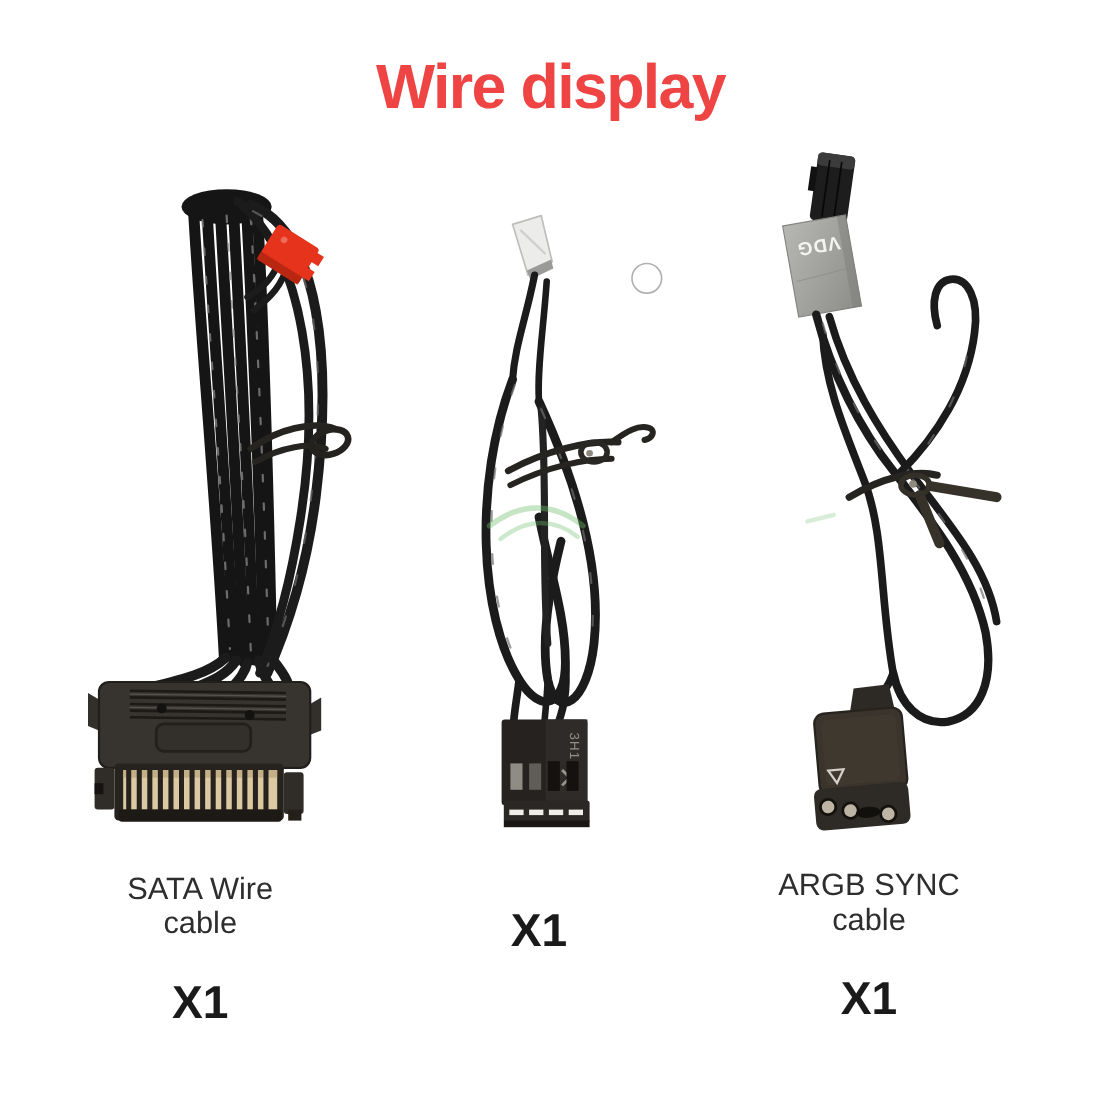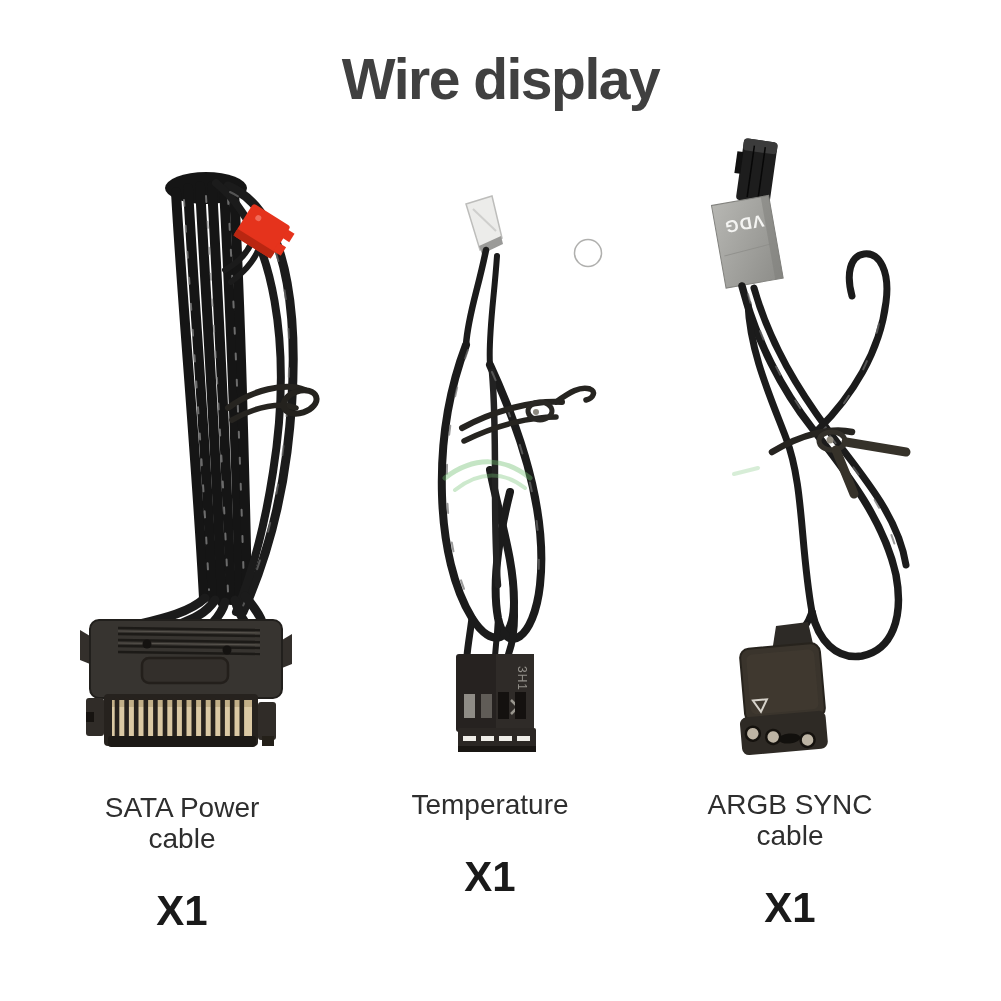--- a/index.html
+++ b/index.html
@@ -1,19 +1,19 @@
 <!DOCTYPE html>
 <html><head>
 <meta charset="utf-8">
 <style>
   html,body{margin:0;padding:0;background:#fff;}
   .page{position:relative;width:1001px;height:1001px;background:#fff;overflow:hidden;
         font-family:"Liberation Sans",sans-serif;}
   .title{position:absolute;top:46px;left:0;right:0;text-align:center;
-         font-size:57px;font-weight:700;letter-spacing:-1.5px;color:#404040;}
+         font-size:57px;font-weight:700;letter-spacing:-1.5px;color:#ef4444;}
   .photo{position:absolute;left:0;top:0;width:1001px;height:1001px;}
   .col{position:absolute;text-align:center;}
   .col .lbl{font-size:28px;line-height:1.1;color:#2e2e2e;font-weight:500;}
   .col .lbl span{display:block;}
   .col .qty{margin-top:32px;font-size:42px;font-weight:600;color:#1a1a1a;}
   .c1{left:52px;top:793px;width:260px;}
   .c2{left:360px;top:790px;width:260px;}
   .c3{left:660px;top:790px;width:260px;text-align:center;}
   
   .wire{stroke:#1b1b1b;fill:none;stroke-width:8;stroke-linecap:round;}
@@ -222,29 +222,28 @@
     <g>
       <path d="M445,478 C475,455 505,458 530,478" stroke="#6fbf6f" stroke-width="5" fill="none" opacity=".4" stroke-linecap="round"></path>
       <path d="M455,490 C480,470 505,472 525,488" stroke="#6fbf6f" stroke-width="4" fill="none" opacity=".35" stroke-linecap="round"></path>
       <path d="M734,474 L758,468" stroke="#7cc47c" stroke-width="4" fill="none" opacity=".3" stroke-linecap="round"></path>
     </g>
     <circle cx="588" cy="253" r="13.5" fill="none" stroke="#b0b0ae" stroke-width="1.5"></circle>
   </svg>
 
   <div class="col c1">
     <div class="lbl">
-      <span>SATA Power</span>
+      <span>SATA Wire</span>
       <span>cable</span>
     </div>
     <div class="qty">X1</div>
   </div>
 
   <div class="col c2">
     <div class="lbl">
-      <span>Temperature</span>
     </div>
     <div class="qty">X1</div>
   </div>
 
   <div class="col c3">
     <div class="lbl">
       <span>ARGB SYNC</span>
       <span>cable</span>
     </div>
     <div class="qty">X1</div>

